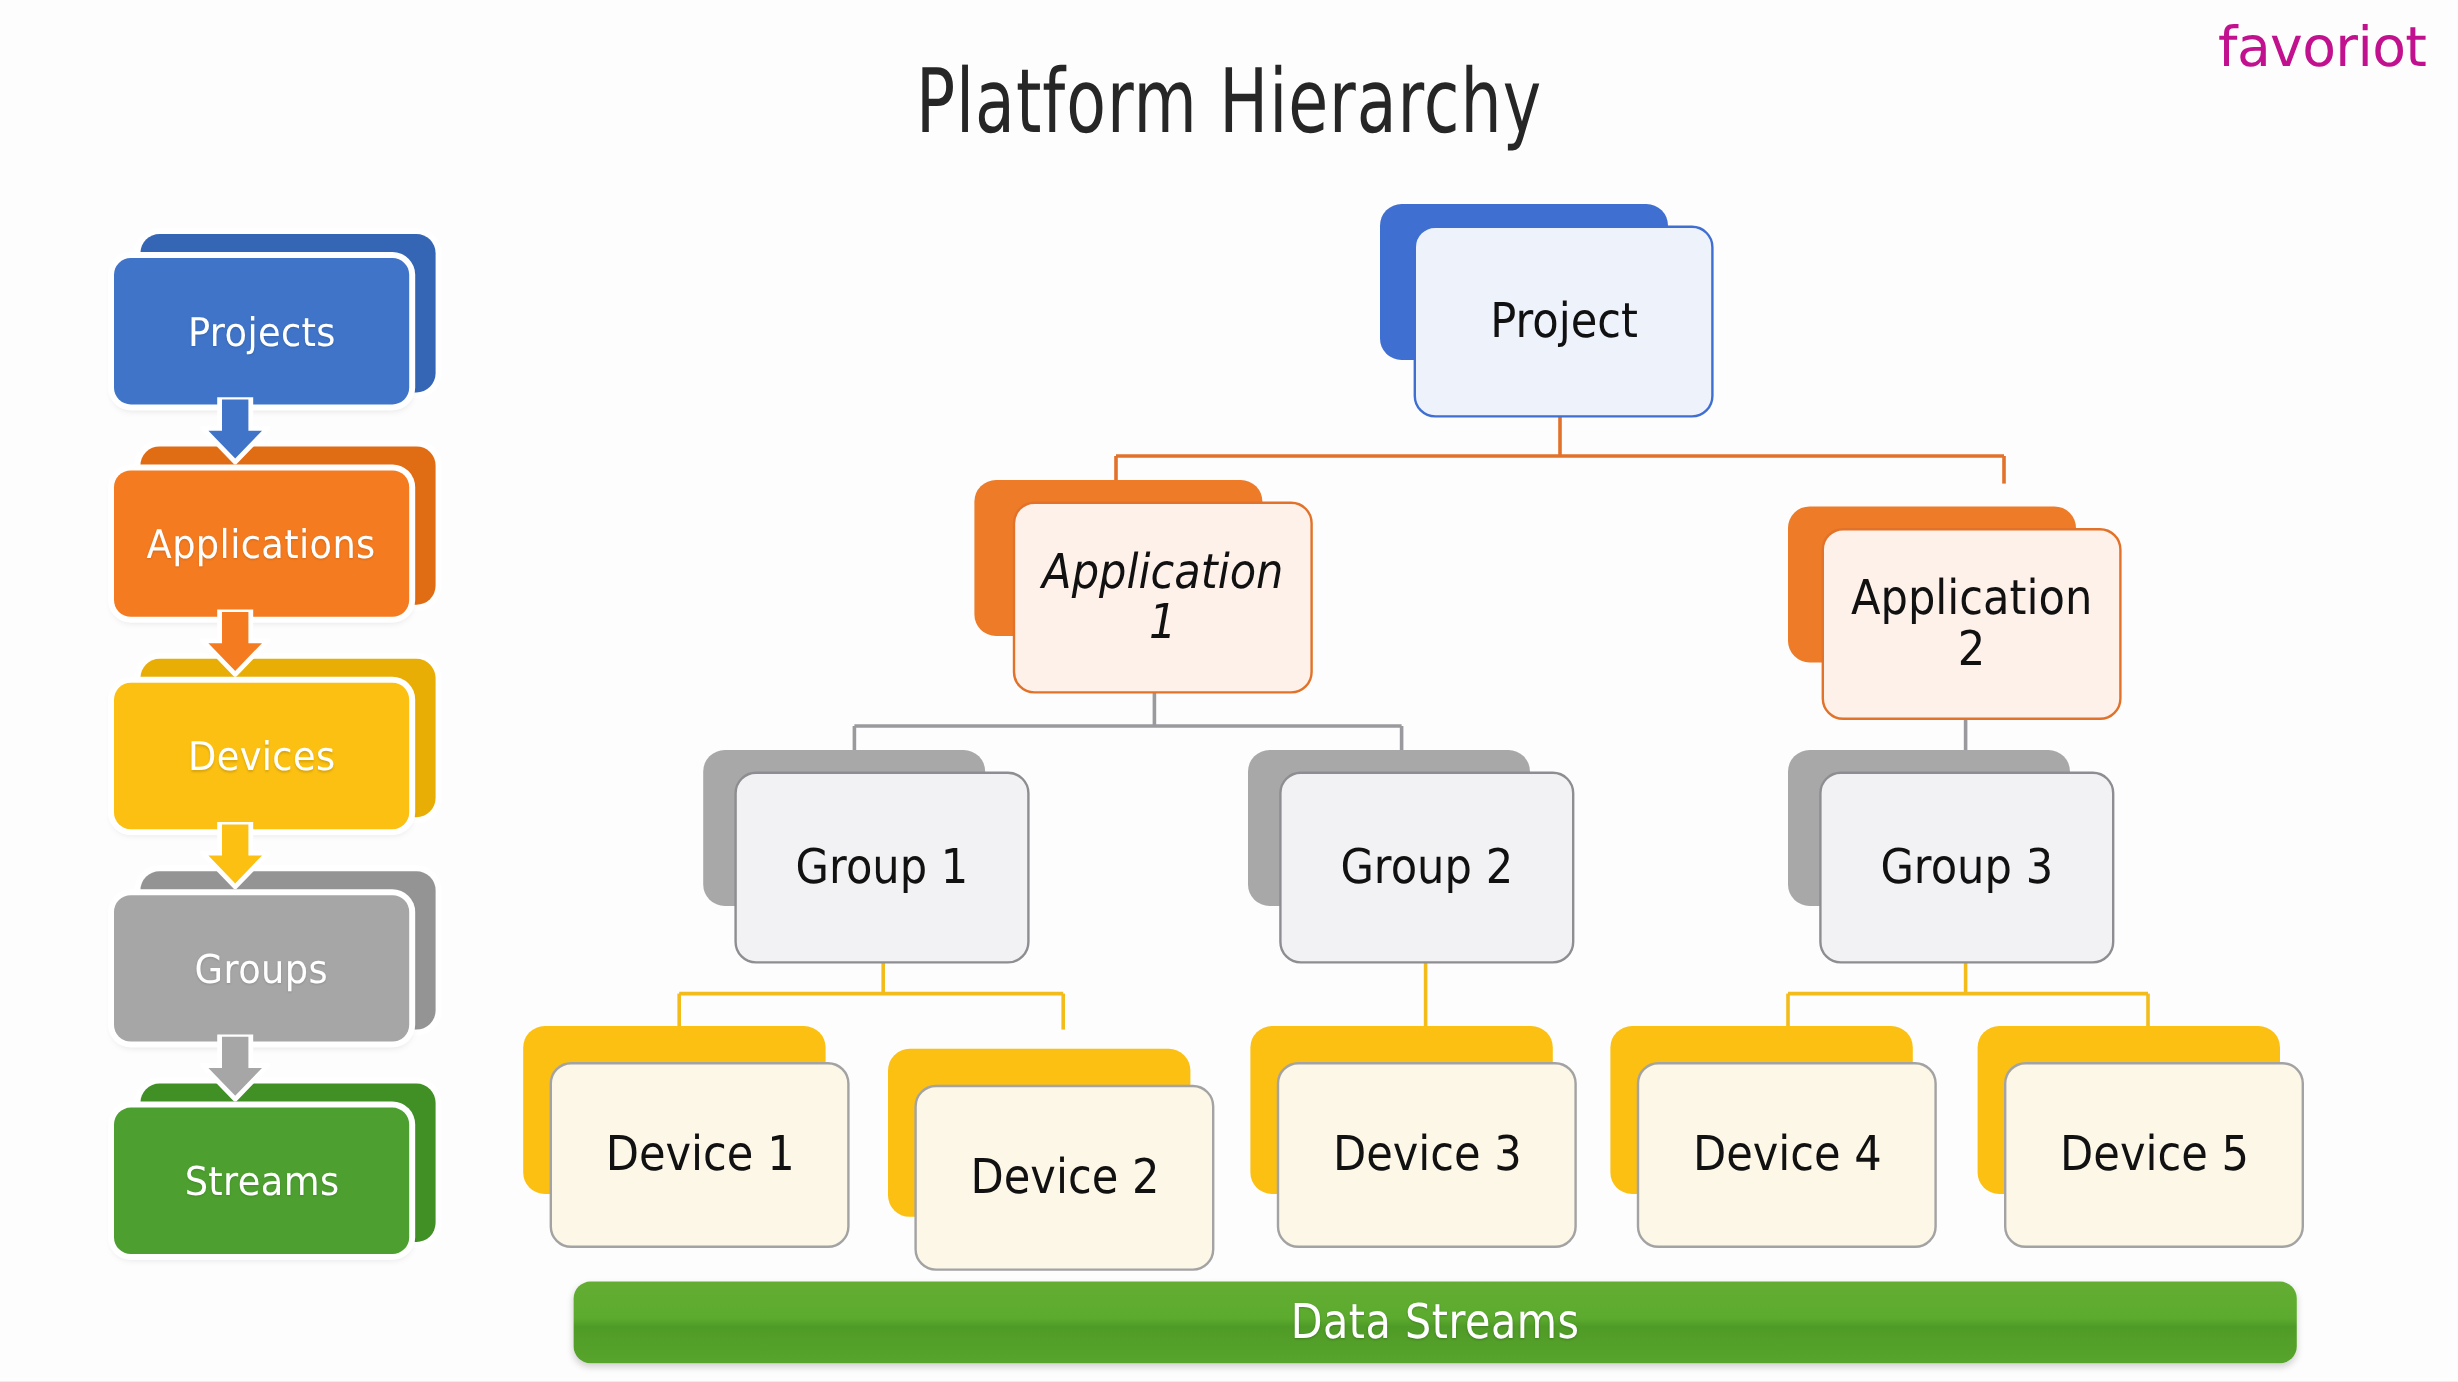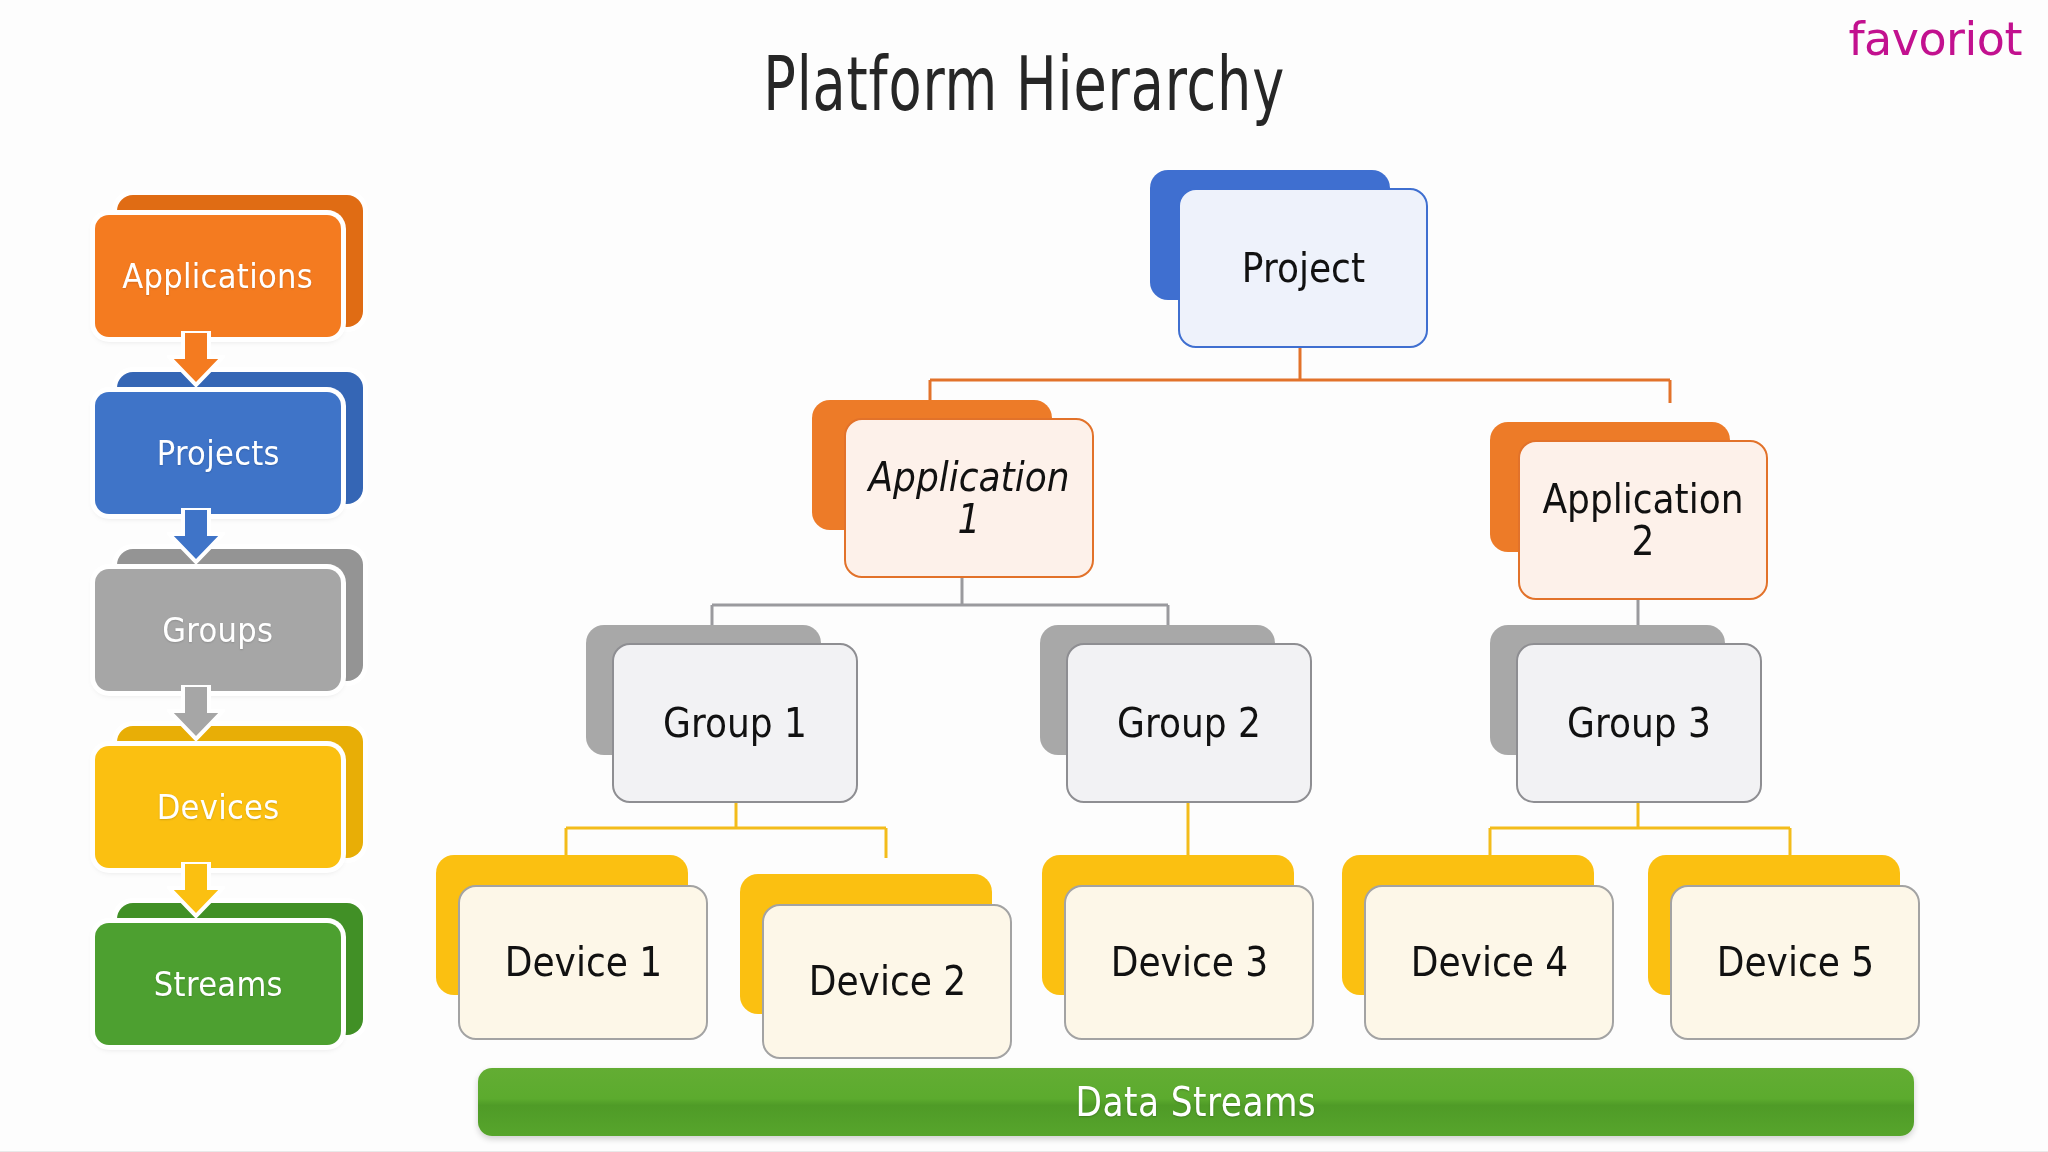--- a/index.html
+++ b/index.html
@@ -114,63 +114,63 @@
   <div class="brand">favoriot</div>
 
   <div class="title">
     <span class="title-inner">Platform Hierarchy</span>
   </div>
 
   <div id="legend">
 
     <div class="leg-wrap">
       <div class="leg-3d">
+        <div class="leg-back" style="background:#3566b5"></div>
+        <div class="leg-front" style="background:#3f74c8">
+          <span class="leg-label">Projects</span>
+        </div>
+      </div>
+      <svg class="leg-arrow" viewBox="0 0 58 56">
+        <path d="M16 0 H42 V26 H56 L29 54 L2 26 H16 Z" fill="#3f74c8" stroke="#ffffff" stroke-width="4"></path>
+      </svg>
+    </div>
+
+    <div class="leg-wrap">
+      <div class="leg-3d">
         <div class="leg-back" style="background:#e06c14"></div>
         <div class="leg-front" style="background:#f47b20">
           <span class="leg-label">Applications</span>
         </div>
       </div>
       <svg class="leg-arrow" viewBox="0 0 58 56">
         <path d="M16 0 H42 V26 H56 L29 54 L2 26 H16 Z" fill="#f47b20" stroke="#ffffff" stroke-width="4"></path>
       </svg>
     </div>
 
     <div class="leg-wrap">
       <div class="leg-3d">
-        <div class="leg-back" style="background:#3566b5"></div>
-        <div class="leg-front" style="background:#3f74c8">
-          <span class="leg-label">Projects</span>
+        <div class="leg-back" style="background:#e8ae06"></div>
+        <div class="leg-front" style="background:#fbc011">
+          <span class="leg-label">Devices</span>
         </div>
       </div>
       <svg class="leg-arrow" viewBox="0 0 58 56">
-        <path d="M16 0 H42 V26 H56 L29 54 L2 26 H16 Z" fill="#3f74c8" stroke="#ffffff" stroke-width="4"></path>
+        <path d="M16 0 H42 V26 H56 L29 54 L2 26 H16 Z" fill="#fbc011" stroke="#ffffff" stroke-width="4"></path>
       </svg>
     </div>
 
     <div class="leg-wrap">
       <div class="leg-3d">
         <div class="leg-back" style="background:#949494"></div>
         <div class="leg-front" style="background:#a6a6a6">
           <span class="leg-label">Groups</span>
         </div>
       </div>
       <svg class="leg-arrow" viewBox="0 0 58 56">
         <path d="M16 0 H42 V26 H56 L29 54 L2 26 H16 Z" fill="#a6a6a6" stroke="#ffffff" stroke-width="4"></path>
-      </svg>
-    </div>
-
-    <div class="leg-wrap">
-      <div class="leg-3d">
-        <div class="leg-back" style="background:#e8ae06"></div>
-        <div class="leg-front" style="background:#fbc011">
-          <span class="leg-label">Devices</span>
-        </div>
-      </div>
-      <svg class="leg-arrow" viewBox="0 0 58 56">
-        <path d="M16 0 H42 V26 H56 L29 54 L2 26 H16 Z" fill="#fbc011" stroke="#ffffff" stroke-width="4"></path>
       </svg>
     </div>
 
     <div class="leg-wrap">
       <div class="leg-3d">
         <div class="leg-back" style="background:#419026"></div>
         <div class="leg-front" style="background:#4da030">
           <span class="leg-label">Streams</span>
         </div>
       </div>

